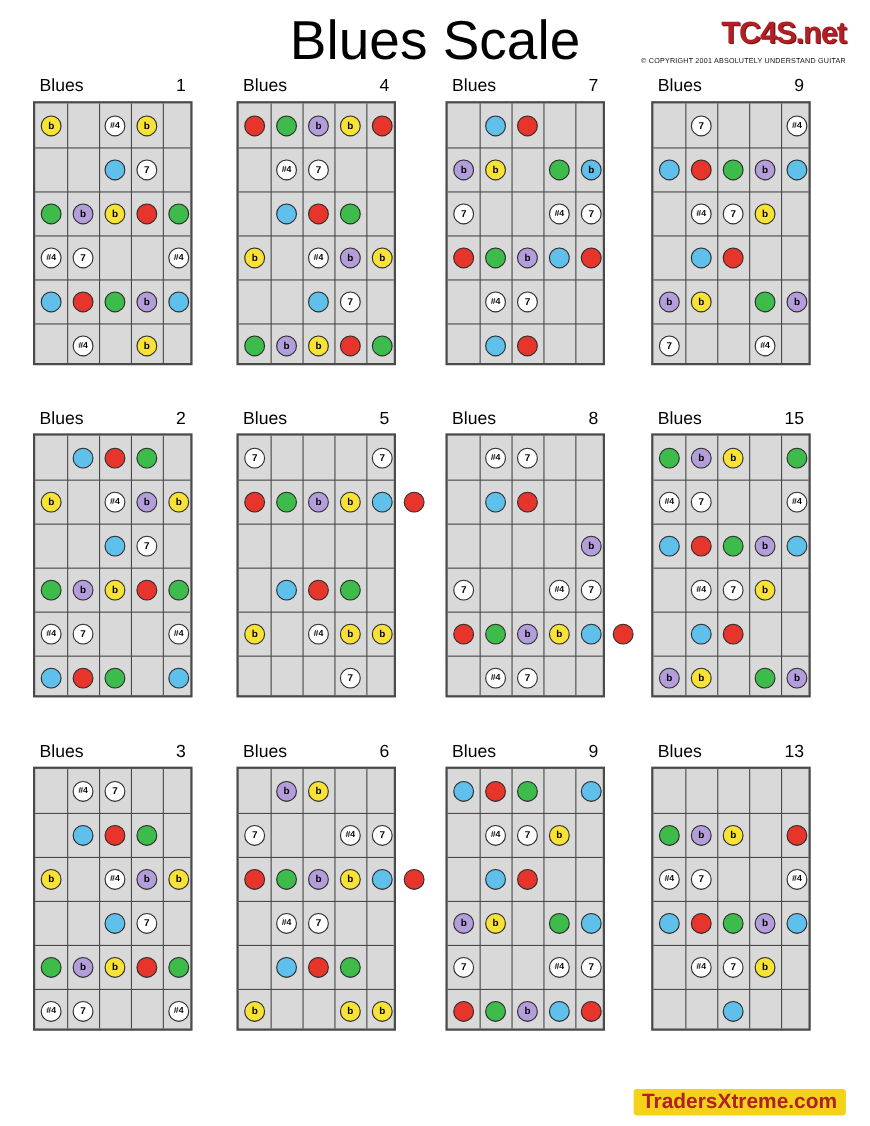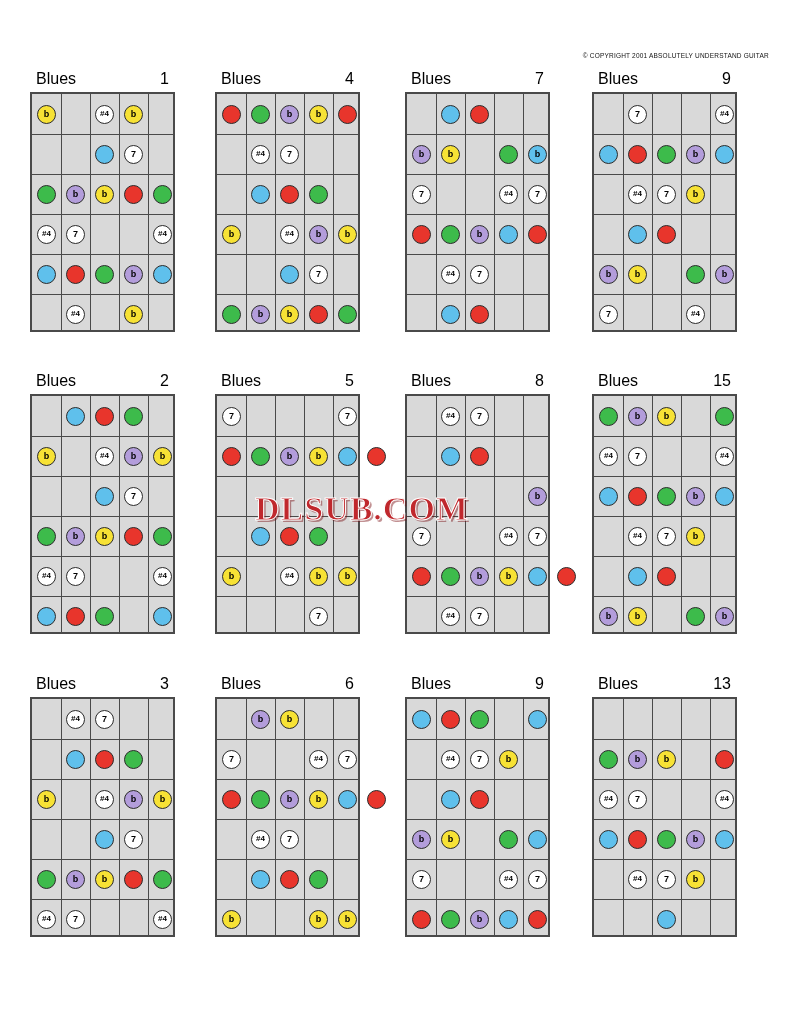--- a/index.html
+++ b/index.html
@@ -89,20 +89,22 @@
   .c-green{background:#3dbb4b;}
   .c-purple{background:#b39ddb;}
   .c-yellow{background:#f7e235;}
   .c-white{background:#ffffff;}
 </style>
 </head>
 <body>
 
 <div class="page">
 
+  <div class="title">Blues Scale</div>
+  <div class="brand">TC4S.net</div>
   <div class="copyright">© COPYRIGHT 2001 ABSOLUTELY UNDERSTAND GUITAR</div>
 
   <div class="grid" id="grid">
       <div class="cell" style="left: 30px; top: 0px; width: 145px;">
         <div class="cap">
           <span class="name">Blues</span>
           <span class="num">1</span>
         </div>
         <div class="fret-board" style="width: 145px; height: 240px;">
           <div class="str" style="top: 40px;"></div>
@@ -524,15 +526,15 @@
           <div class="dot c-purple" style="left: 92px; top: 130.5px; width: 19px; height: 19px;">b</div>
           <div class="dot c-blue" style="left: 121px; top: 130.5px; width: 19px; height: 19px;"></div>
           <div class="dot c-white sm-label" style="left: 34px; top: 170.5px; width: 19px; height: 19px;">#4</div>
           <div class="dot c-white" style="left: 63px; top: 170.5px; width: 19px; height: 19px;">7</div>
           <div class="dot c-yellow" style="left: 92px; top: 170.5px; width: 19px; height: 19px;">b</div>
           <div class="dot c-blue" style="left: 63px; top: 210.5px; width: 19px; height: 19px;"></div>
         </div>
       </div>
     </div>
 
-  <div class="watermark">DLSUB.COM</div>
+  <div class="footer-brand">TradersXtreme.com</div>
 
 </div>
 
 </body></html>

